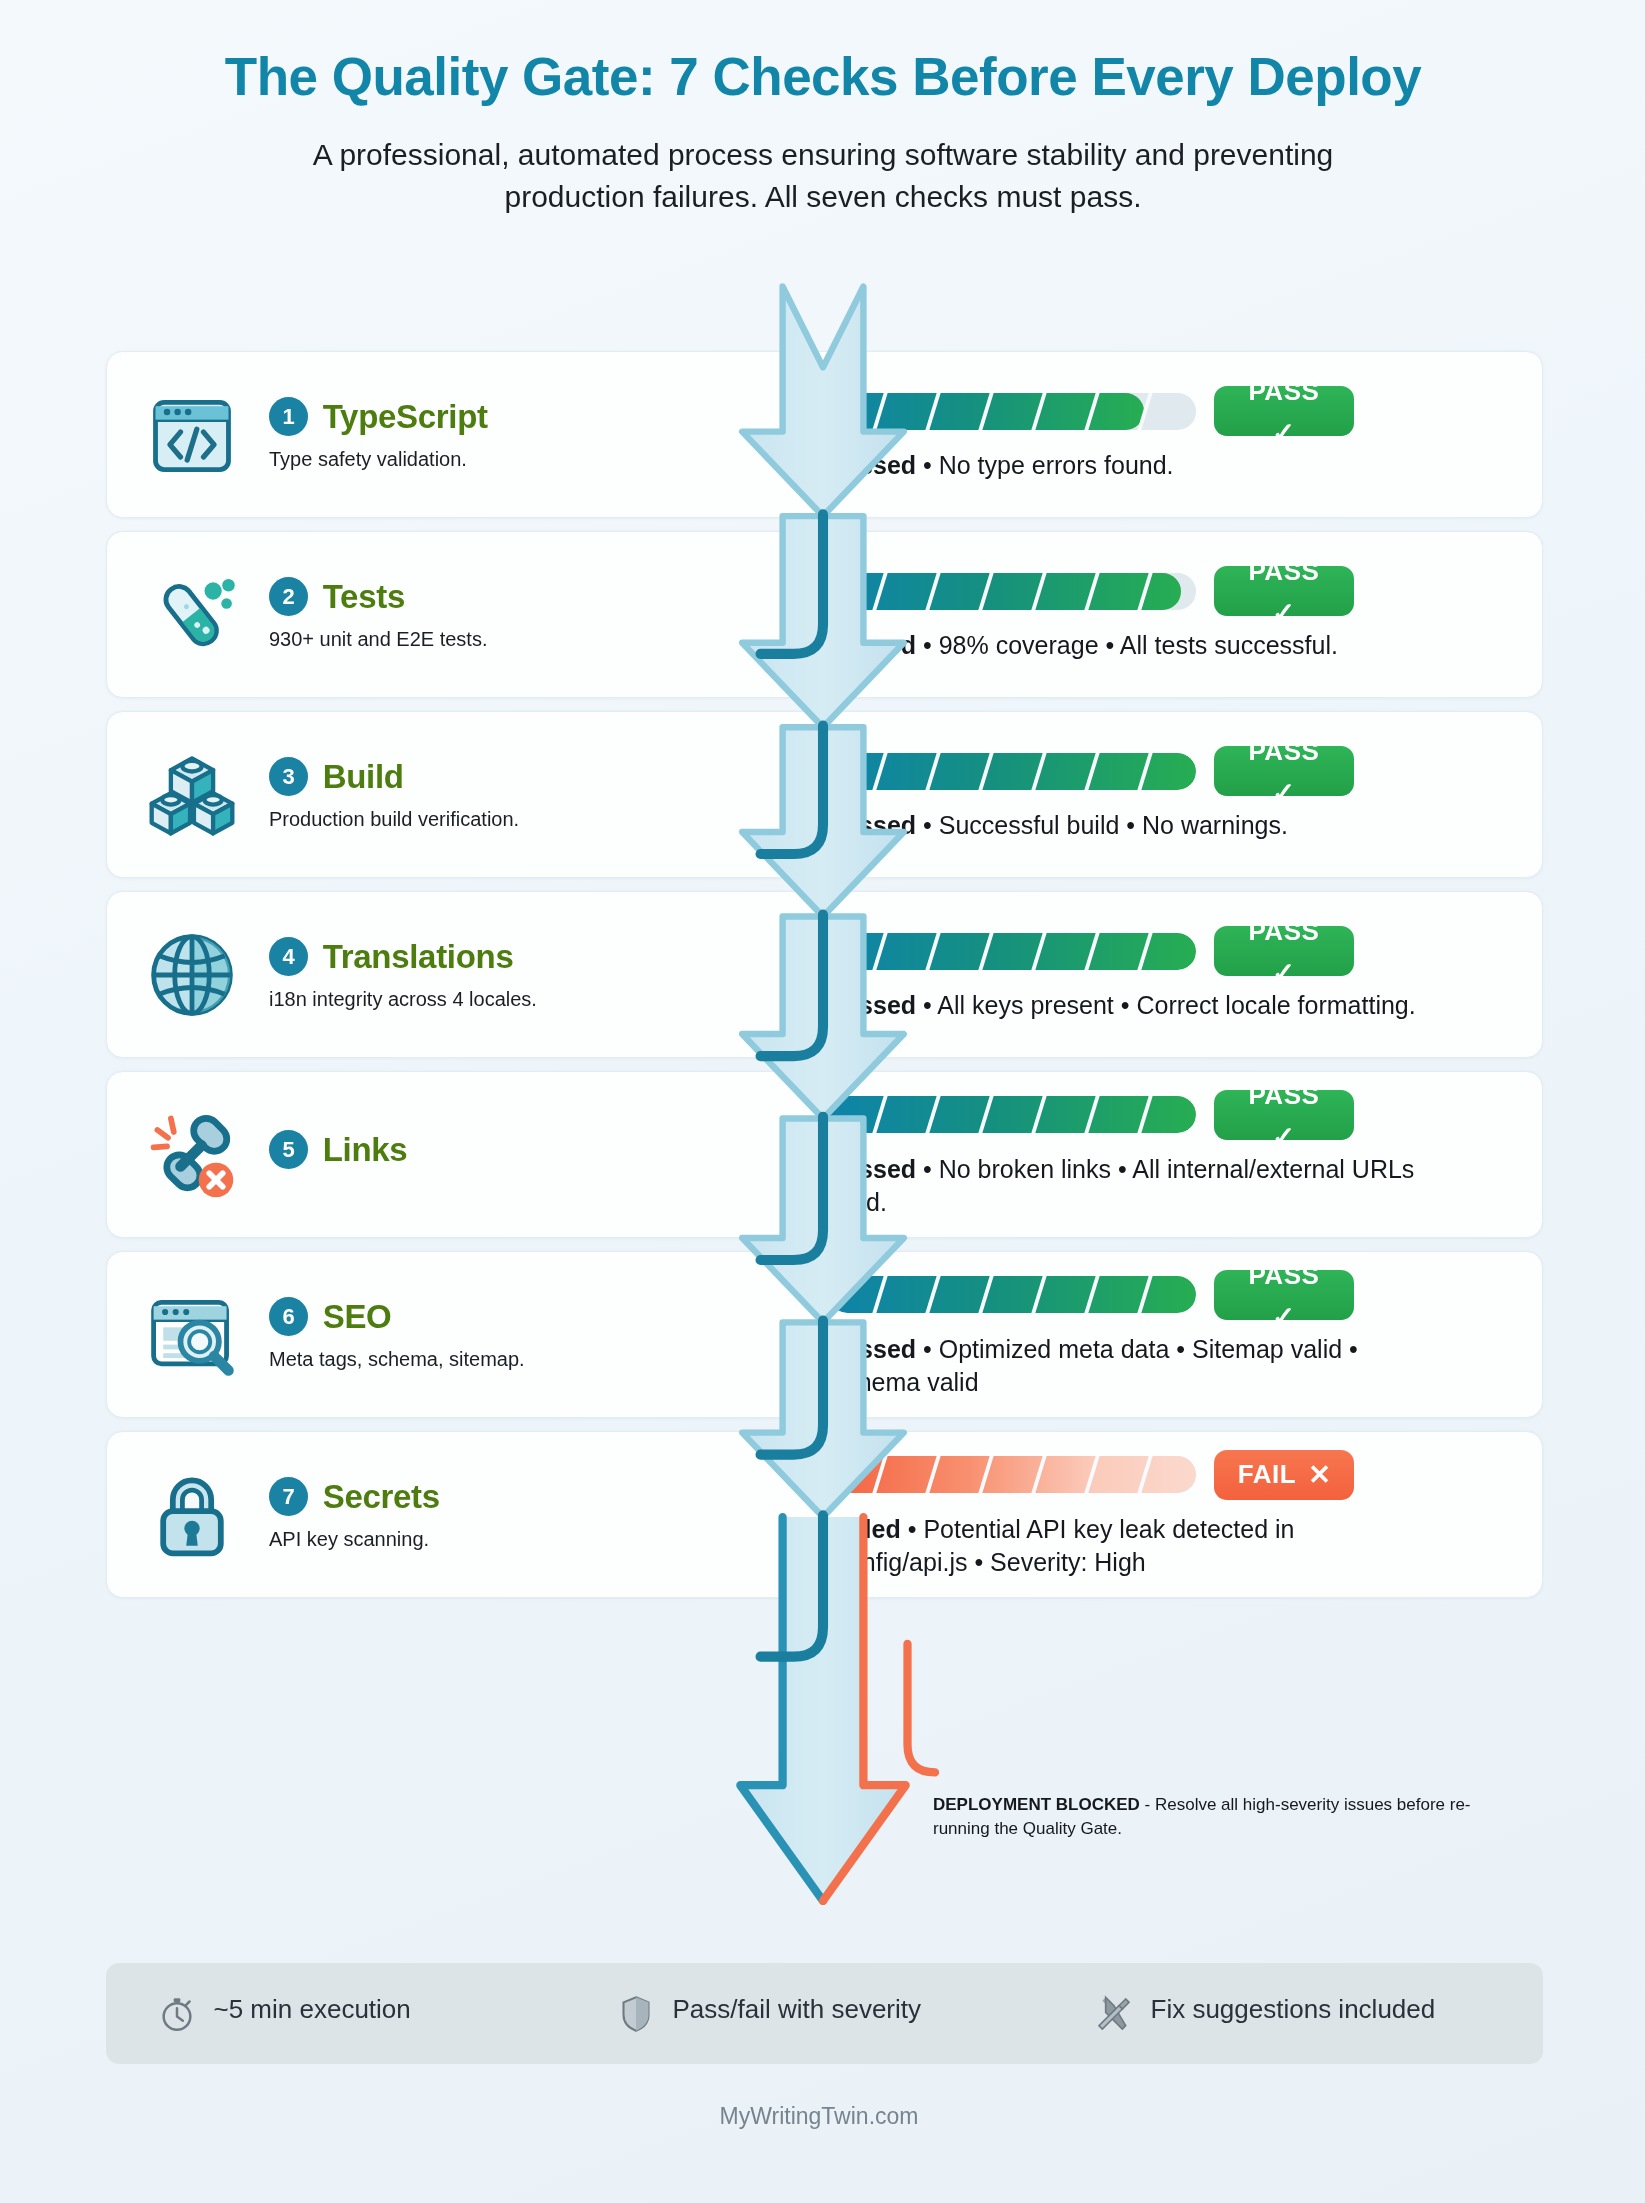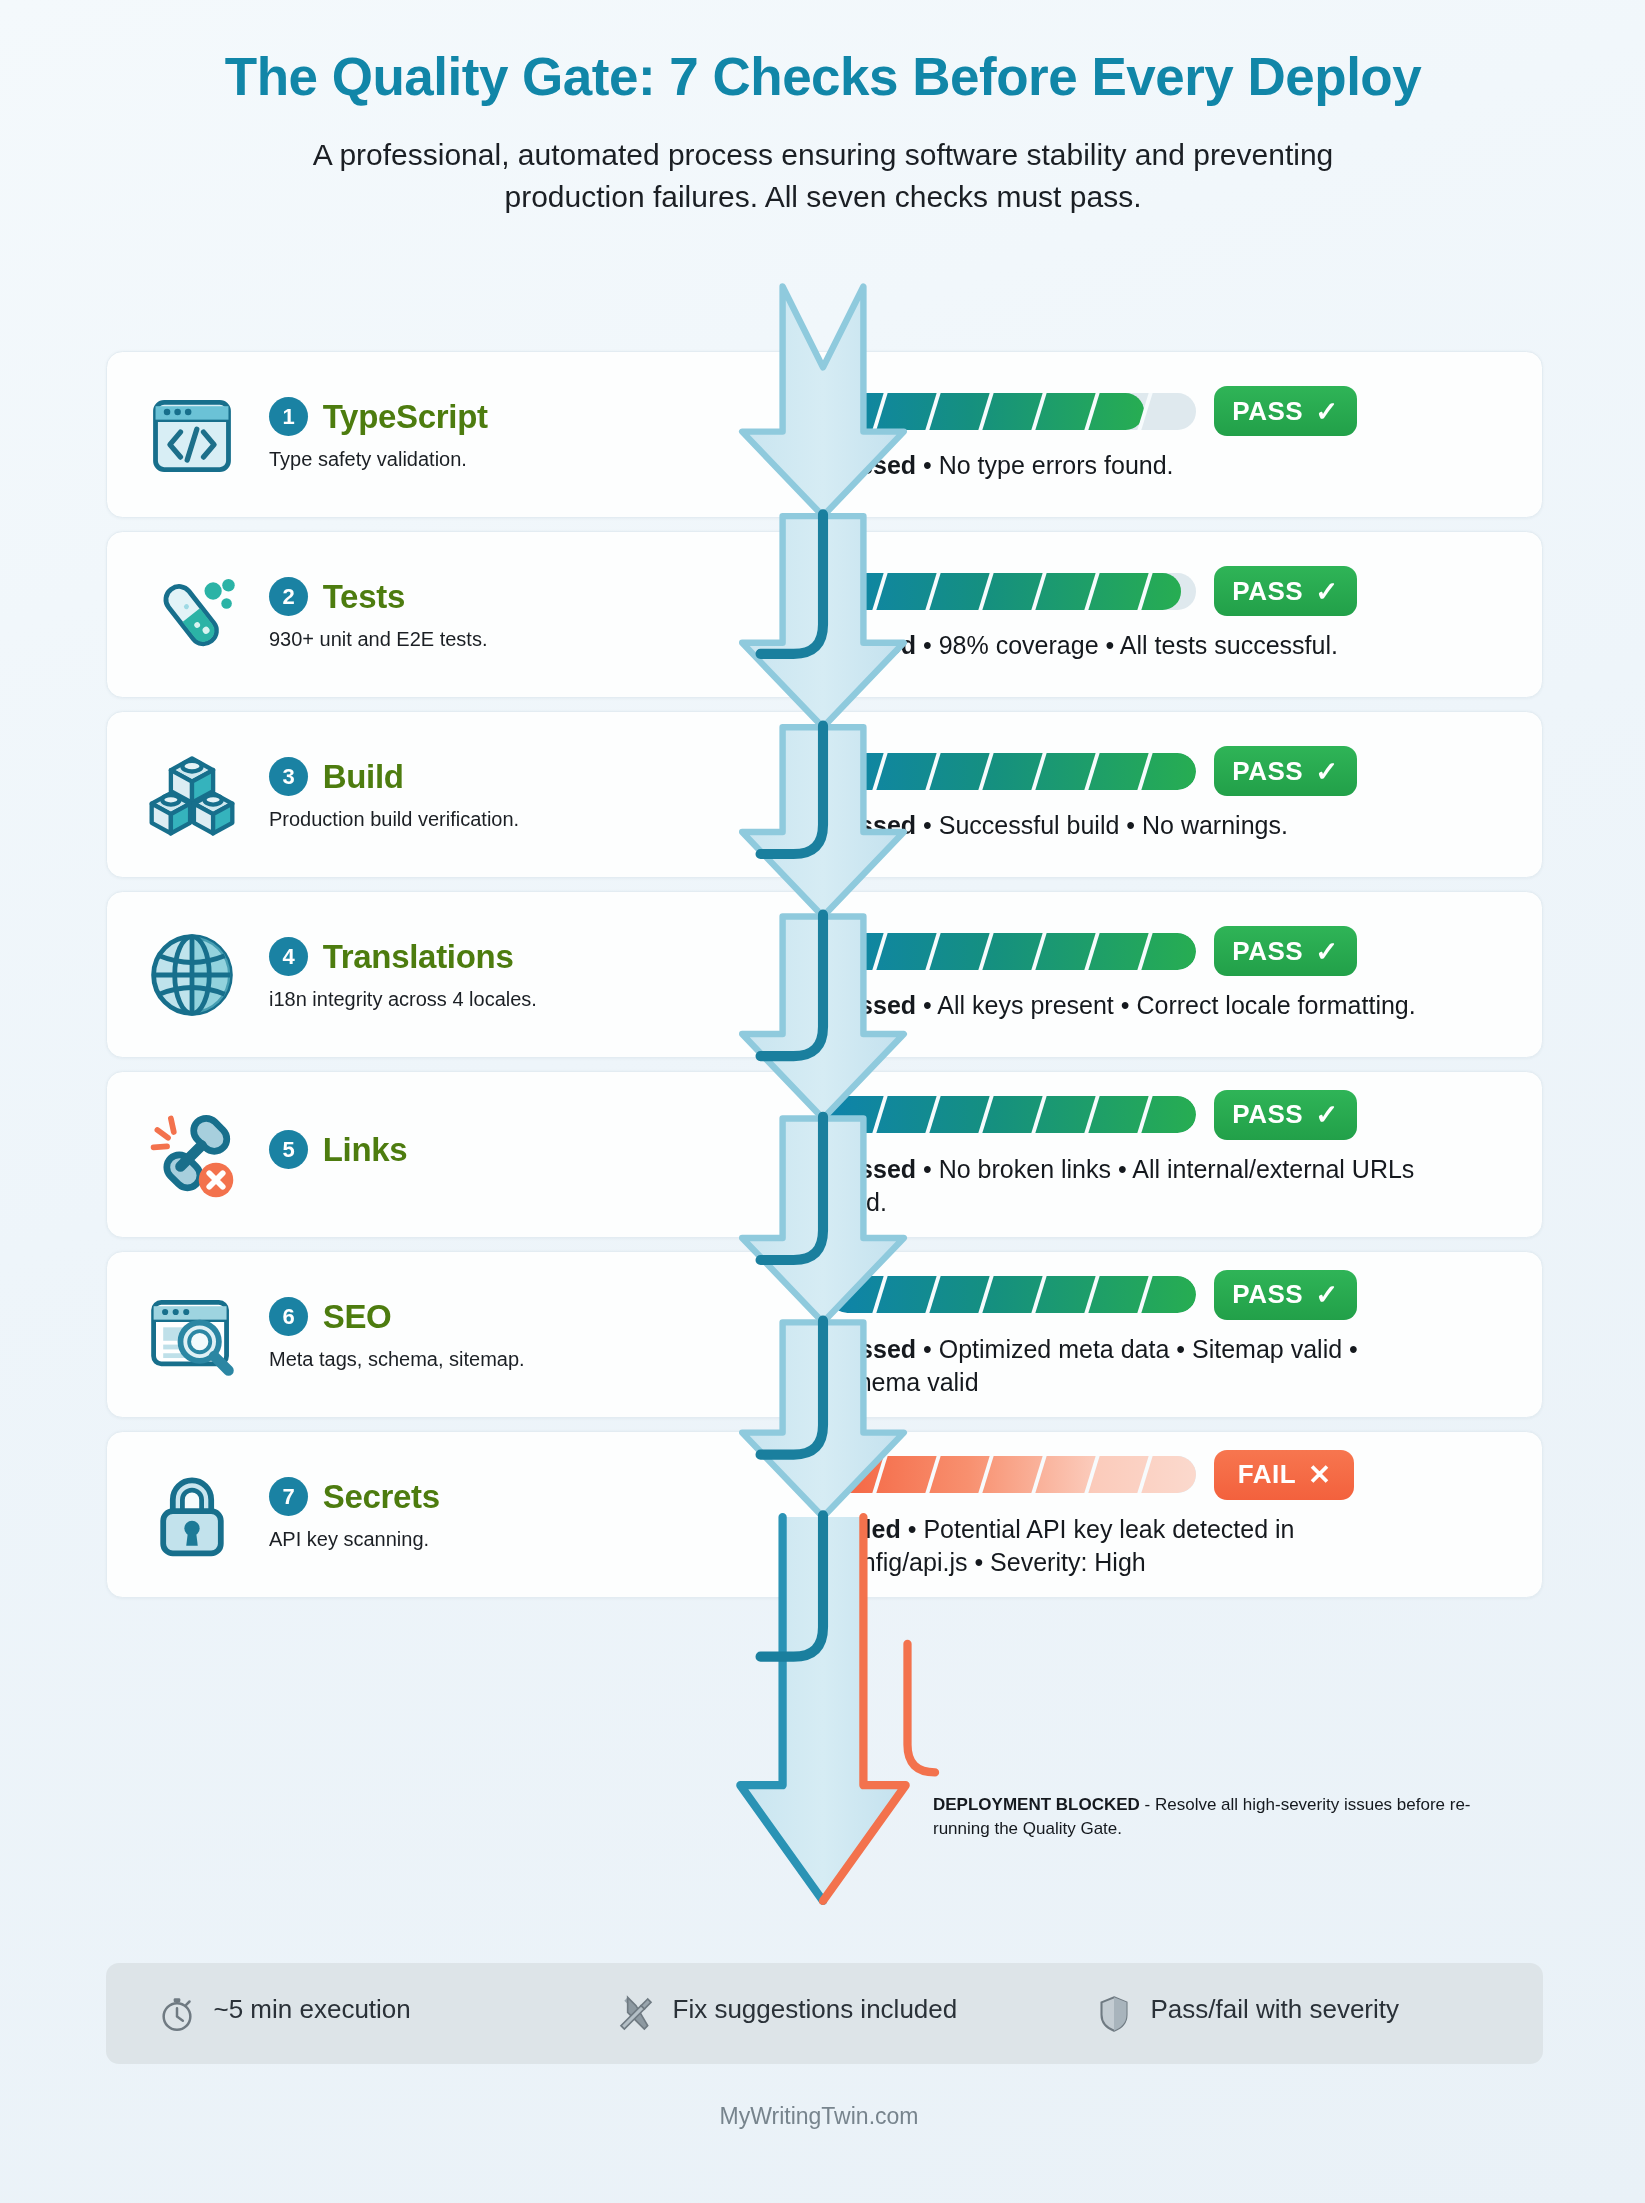--- a/index.html
+++ b/index.html
@@ -158,21 +158,21 @@
     display: flex;
     align-items: center;
     justify-content: center;
     gap: 12px;
     color: #ffffff;
     font-size: 26px;
     font-weight: bold;
     letter-spacing: 0.5px;
     padding: 0 18.4px;
   }
-  .badge.pass { background: linear-gradient(180deg,#2fb457 0%,#22a049 100%); }
+  .badge.pass { background: linear-gradient(180deg,#2fb457 0%,#22a049 100%); flex-direction: column; }
   .badge.fail { background: linear-gradient(180deg,#f7764f 0%,#f3613d 100%); padding-left: 20px; }
   .badge .mark { font-size: 27.5px; line-height: 1; }
 
   .result-text {
     margin-top: 13px;
     font-size: 25px;
     color: #15191e;
     line-height: 1.33;
     max-width: 588px;
   }
@@ -637,30 +637,30 @@
       <circle cx="24" cy="27" r="16" fill="none" stroke="#6f7a82" stroke-width="3"></circle>
       <path d="M24 27 L24 17 M24 27 L31 32" stroke="#6f7a82" stroke-width="3" stroke-linecap="round"></path>
       <rect x="20" y="5" width="8" height="5" rx="1.5" fill="#6f7a82"></rect>
       <path d="M24 10 L24 12" stroke="#6f7a82" stroke-width="3"></path>
       <path d="M35 13 L39 9" stroke="#6f7a82" stroke-width="3" stroke-linecap="round"></path>
     </svg>
     <span class="foot-label">~5 min execution</span>
   </div>
   <div class="foot-item">
     <svg viewBox="0 0 48 48">
+      <path d="M24 4 L39 10 V25 C39 35 32 41 24 44 C16 41 9 35 9 25 V10 Z" fill="#c3ccd2" stroke="#6f7a82" stroke-width="2.5"></path>
+      <path d="M24 4 L39 10 V25 C39 35 32 41 24 44 Z" fill="#a8b4bc"></path>
+    </svg>
+    <span class="foot-label">Pass/fail with severity</span>
+  </div>
+  <div class="foot-item">
+    <svg viewBox="0 0 48 48">
       <path d="M10 8 L20 18 L24 14 L14 4 Z" fill="#9aa6ae"></path>
       <path d="M14 4 L24 14 L38 38 L34 42 L14 22 Z" fill="#8d99a1" stroke="#6f7a82" stroke-width="2"></path>
       <path d="M38 6 L30 14 L34 18 L42 10 Z" fill="#9aa6ae" stroke="#6f7a82" stroke-width="2"></path>
       <path d="M34 18 L10 42 L6 38 L30 14 Z" fill="#b4bfc6" stroke="#6f7a82" stroke-width="2"></path>
     </svg>
     <span class="foot-label">Fix suggestions included</span>
   </div>
-  <div class="foot-item">
-    <svg viewBox="0 0 48 48">
-      <path d="M24 4 L39 10 V25 C39 35 32 41 24 44 C16 41 9 35 9 25 V10 Z" fill="#c3ccd2" stroke="#6f7a82" stroke-width="2.5"></path>
-      <path d="M24 4 L39 10 V25 C39 35 32 41 24 44 Z" fill="#a8b4bc"></path>
-    </svg>
-    <span class="foot-label">Pass/fail with severity</span>
-  </div>
 </div>
 
 <div class="site-credit">MyWritingTwin.com</div>
 
 
 </body></html>

